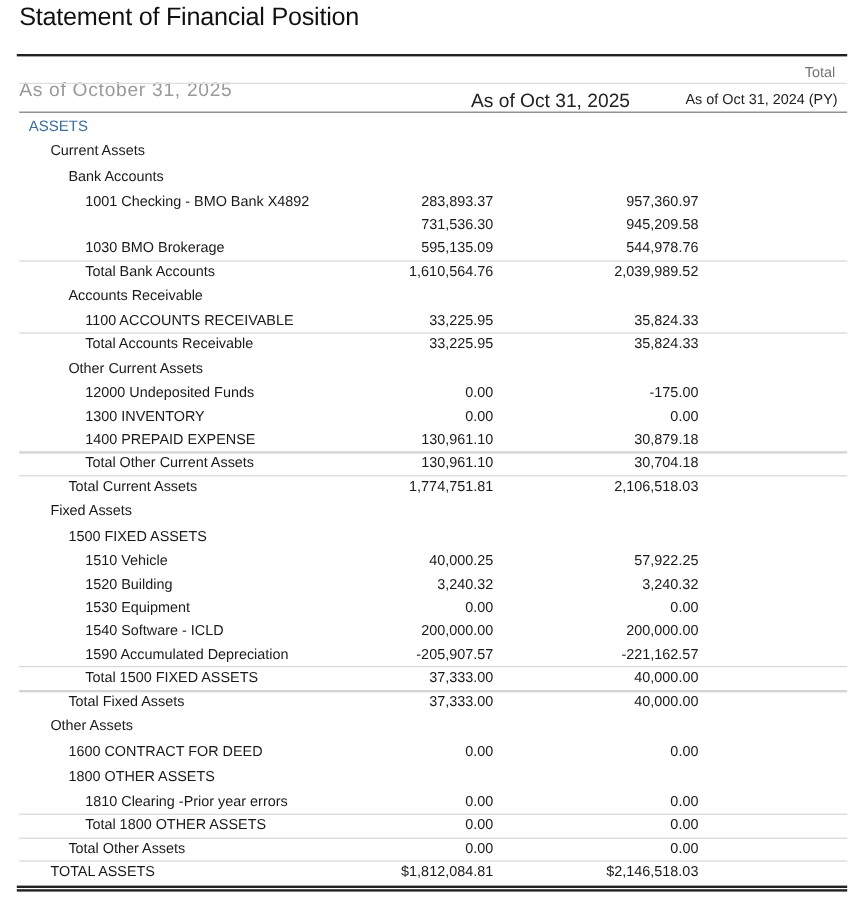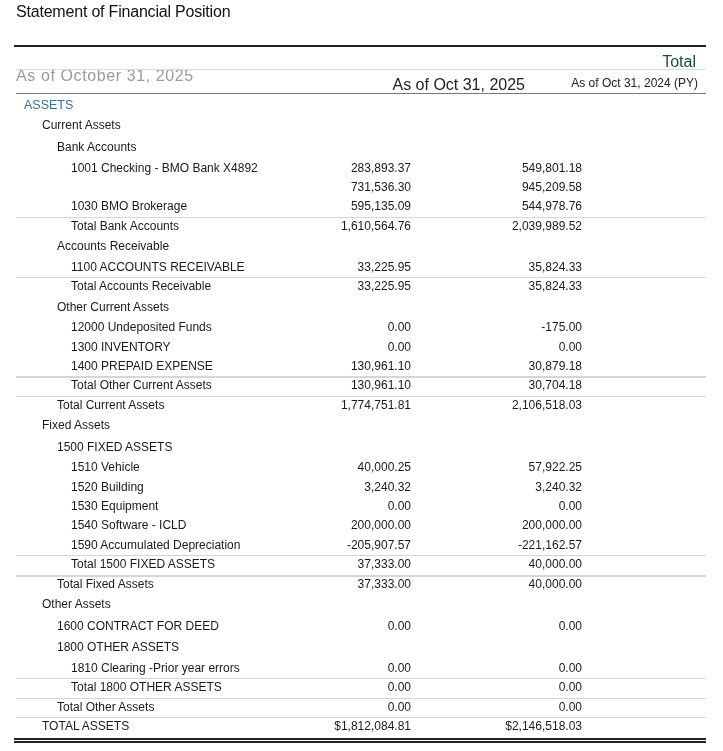--- a/index.html
+++ b/index.html
@@ -1,21 +1,21 @@
 <!DOCTYPE html>
 <html><head>
 <meta charset="utf-8">
 <style>
   * { box-sizing: border-box; margin: 0; padding: 0; }
   html, body { width: 723px; height: 751px; background: #ffffff; overflow: hidden; }
   body { font-family: "Liberation Sans", sans-serif; color: #1a1a1a; position: relative; }
-  .title { position: absolute; left: 16px; top: 3px; font-size: 16px; font-weight: normal; color: #111; letter-spacing: -0.2px; }
+  .title { position: absolute; left: 16px; top: 3px; font-size: 21px; font-weight: normal; color: #111; letter-spacing: -0.2px; }
   .subtitle { position: absolute; left: 16px; top: 31px; font-size: 16px; color: #9a9a9a; letter-spacing: 0.6px; margin-top: 36px; }
   .rule-top { position: absolute; left: 14px; width: 692px; top: 45px; height: 2px; background: #222; }
-  .hdr-total { position: absolute; right: 27px; top: 53px; font-size: 16px; color: #14532d; }
+  .hdr-total { position: absolute; right: 27px; top: 53px; font-size: 12px; color: #737373; }
   .rule-hdr1 { position: absolute; left: 16px; width: 690px; top: 69px; height: 1px; background: #dcdcdc; }
   .hdr-col1 { position: absolute; right: 198px; top: 76px; font-size: 16px; color: #222; }
   .hdr-col2 { position: absolute; right: 25px; top: 76px; font-size: 12px; color: #222; }
   .rule-hdr2 { position: absolute; left: 16px; width: 690px; top: 93px; height: 1px; background: #777; }
 
   .rows { position: absolute; left: 0; top: 96px; width: 609px; }
   .row { position: relative; height: 19.4px; font-size: 12px; line-height: 19px; }
   .row.gap { height: 21.6px; line-height: 21px; padding-left: 36px; }
   .row .lbl { position: absolute; white-space: nowrap; }
   .row .v1 { position: absolute; right: 198px; text-align: left; white-space: nowrap; }
@@ -55,21 +55,21 @@
       <span class="v2"></span>
     </div>
     <div class="row gap">
       <span class="lbl i2">Bank Accounts</span>
       <span class="v1"></span>
       <span class="v2"></span>
     </div>
     <div class="row">
       <span class="lbl i3">1001 Checking - BMO Bank X4892</span>
       <span class="v1">283,893.37</span>
-      <span class="v2">549,801.18</span>
+      <span class="v2">957,360.97</span>
     </div>
     <div class="row">
       <span class="v1">731,536.30</span>
       <span class="v2">945,209.58</span>
     </div>
     <div class="row">
       <span class="lbl i3">1030 BMO Brokerage</span>
       <span class="v1">595,135.09</span>
       <span class="v2">544,978.76</span>
     </div>

